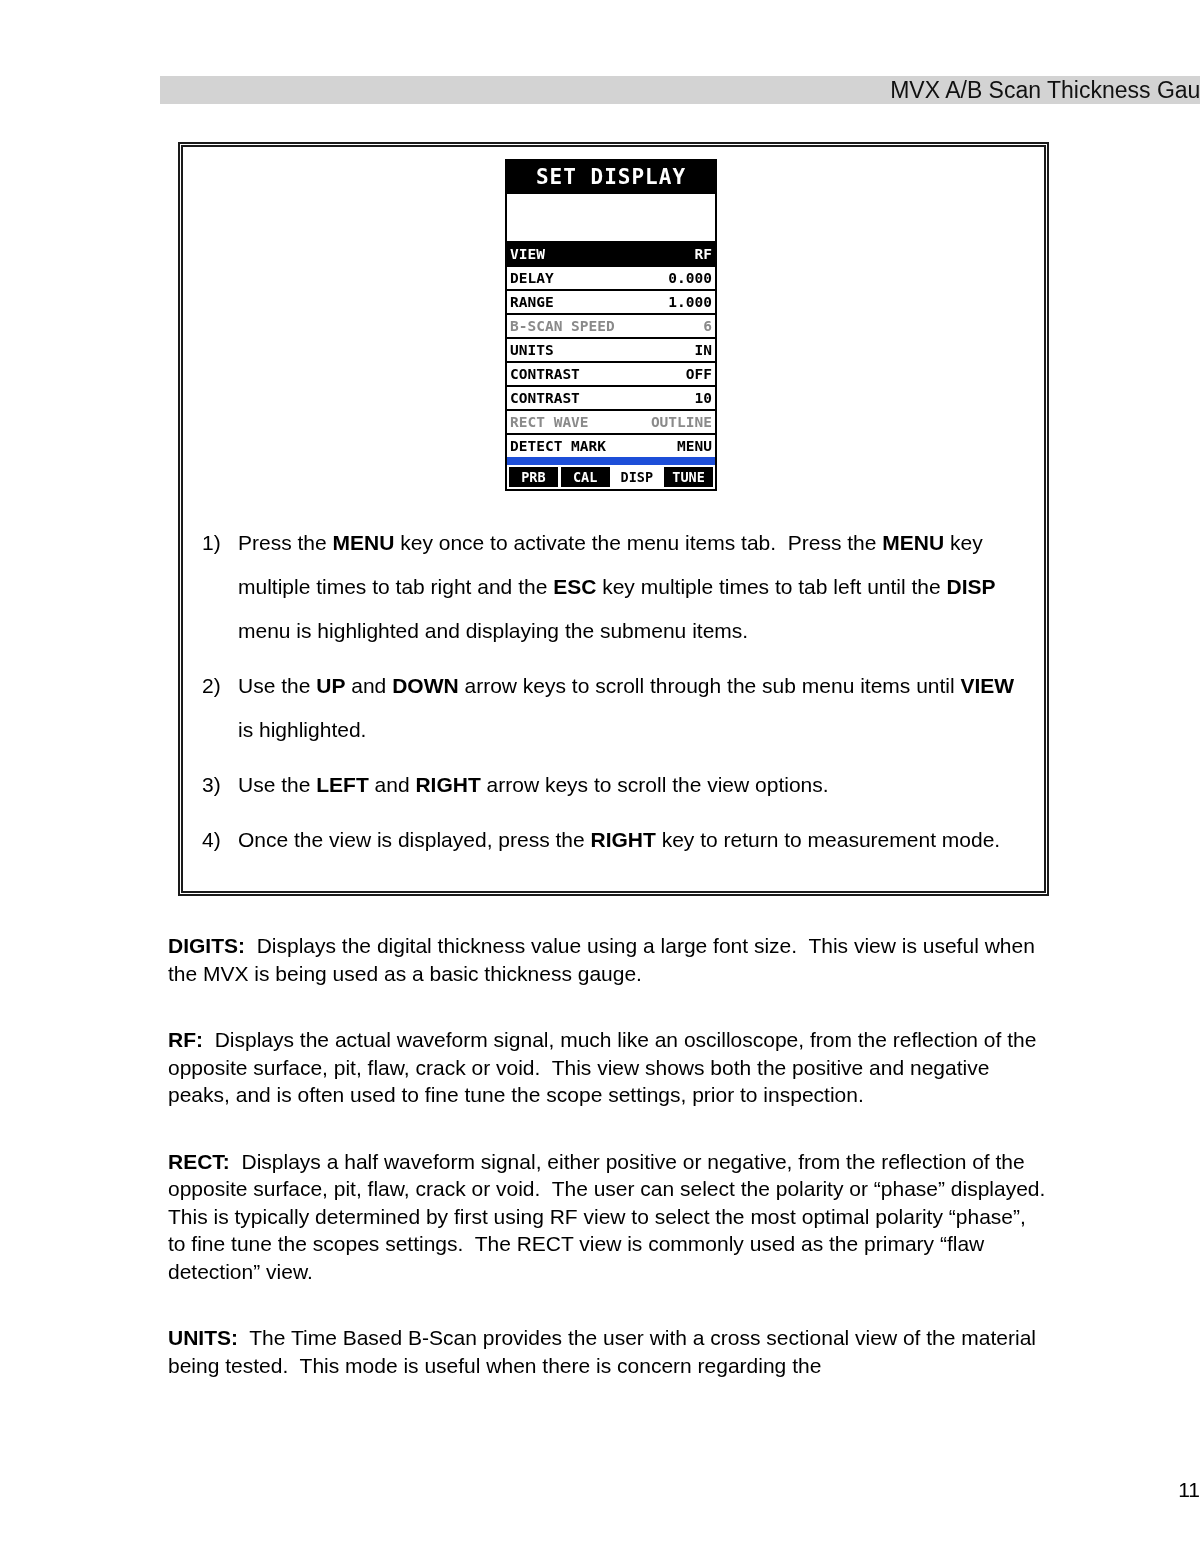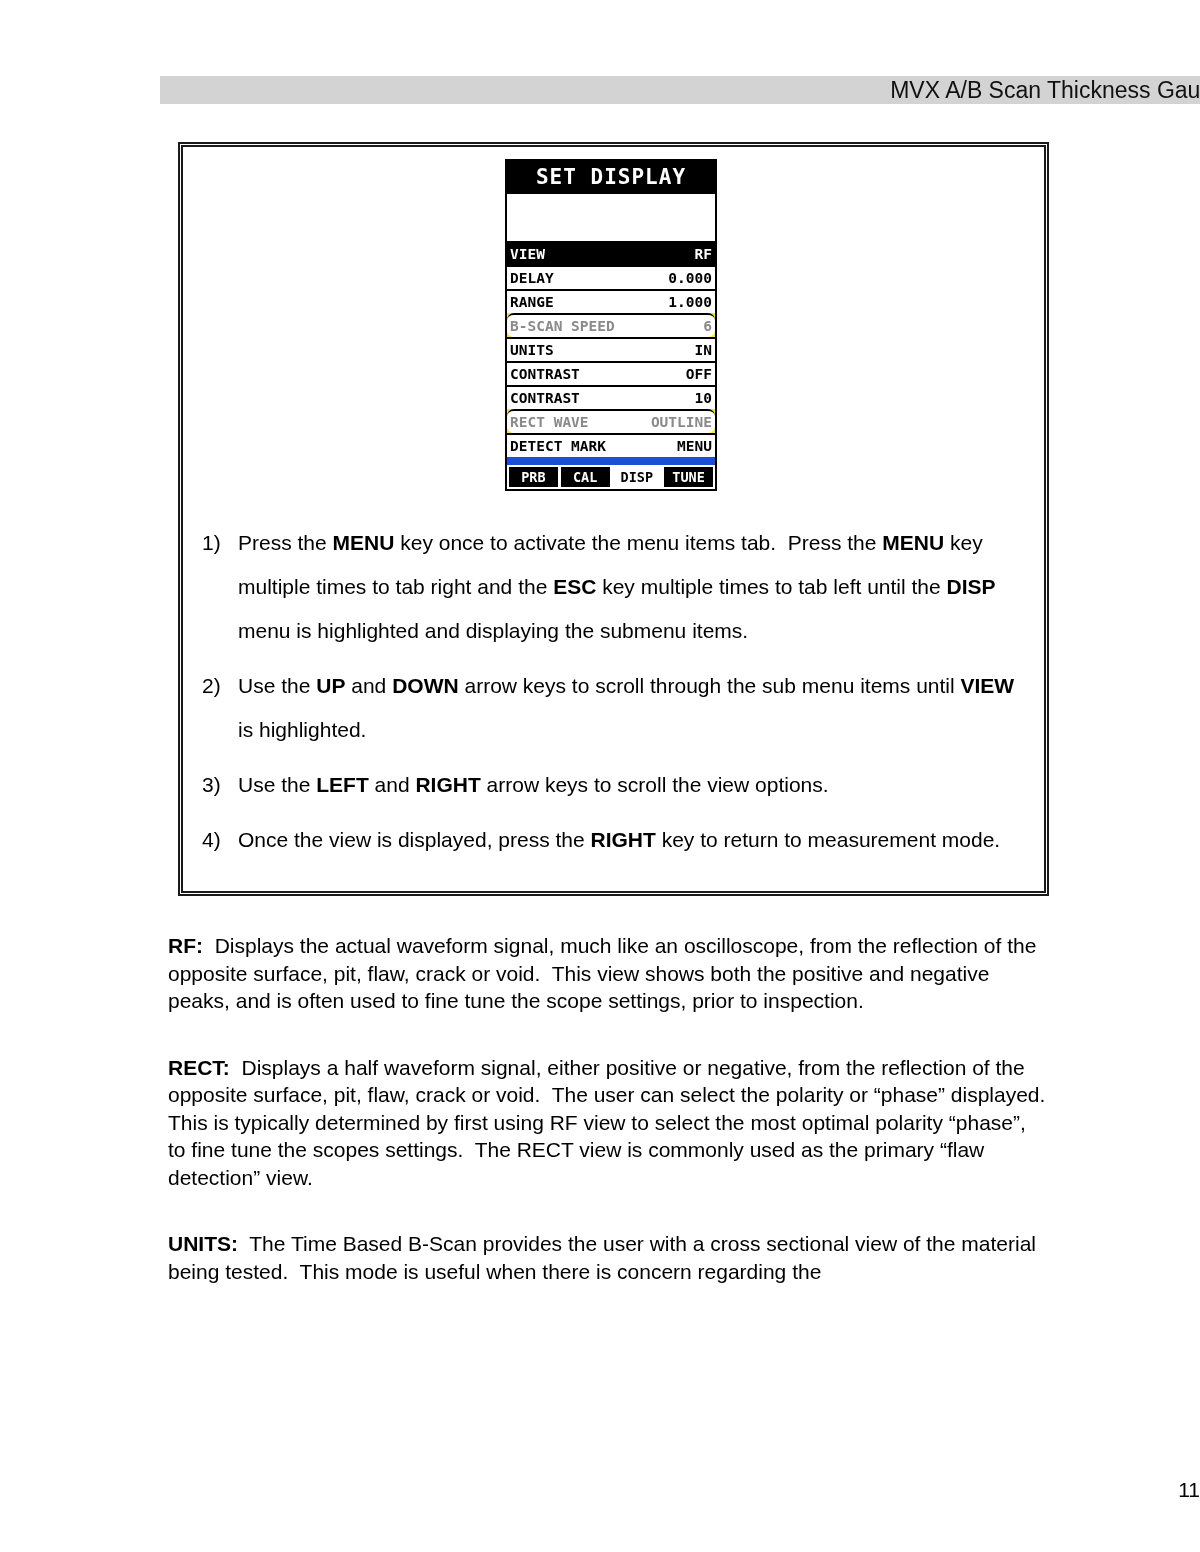--- a/index.html
+++ b/index.html
@@ -67,21 +67,21 @@
     align-items: center;
     font-size: 14.5px;
     line-height: 18px;
     padding: 2px 3px;
     border-top: 2px solid #000;
     background: #fff;
     color: #000;
     white-space: pre;
   }
   .lcd-row.selected { background: #000; color: #fff; }
-  .lcd-row.dim { color: #8a8a8a; border-radius: 7px; }
+  .lcd-row.dim { color: #8a8a8a; }
   .lcd-tabs {
     display: flex;
     gap: 3px;
     border-top: 8px solid #1d4ed8;
     padding: 2px;
     background: #fff;
   }
   .lcd-tab {
     flex: 1;
     background: #000;
@@ -219,20 +219,21 @@
 
   <li class="step">
     <span class="step-num">4)</span>
     <div class="step-text"><span>Once the view is displayed, press the </span><b>RIGHT</b><span> key to return to measurement mode.</span></div>
   </li>
 </ol>
 
   </section>
 
   <section class="descriptions">
+  <p class="para"><b class="lead">DIGITS:</b><span>  Displays the digital thickness value using a large font size.  This view is useful when the MVX is being used as a basic thickness gauge.</span></p>
 
   <p class="para"><b class="lead">RF:</b><span>  Displays the actual waveform signal, much like an oscilloscope, from the reflection of the opposite surface, pit, flaw, crack or void.  This view shows both the positive and negative peaks, and is often used to fine tune the scope settings, prior to inspection.</span></p>
 
   <p class="para"><b class="lead">RECT:</b><span>  Displays a half waveform signal, either positive or negative, from the reflection of the opposite surface, pit, flaw, crack or void.  The user can select the polarity or “phase” displayed.  This is typically determined by first using RF view to select the most optimal polarity “phase”, to fine tune the scopes settings.  The RECT view is commonly used as the primary “flaw detection” view.</span></p>
 
   <p class="para"><b class="lead">UNITS:</b><span>  The Time Based B-Scan provides the user with a cross sectional view of the material being tested.  This mode is useful when there is concern regarding the</span></p>
 </section>
 
   <footer class="page-footer">
     <span>11</span>

